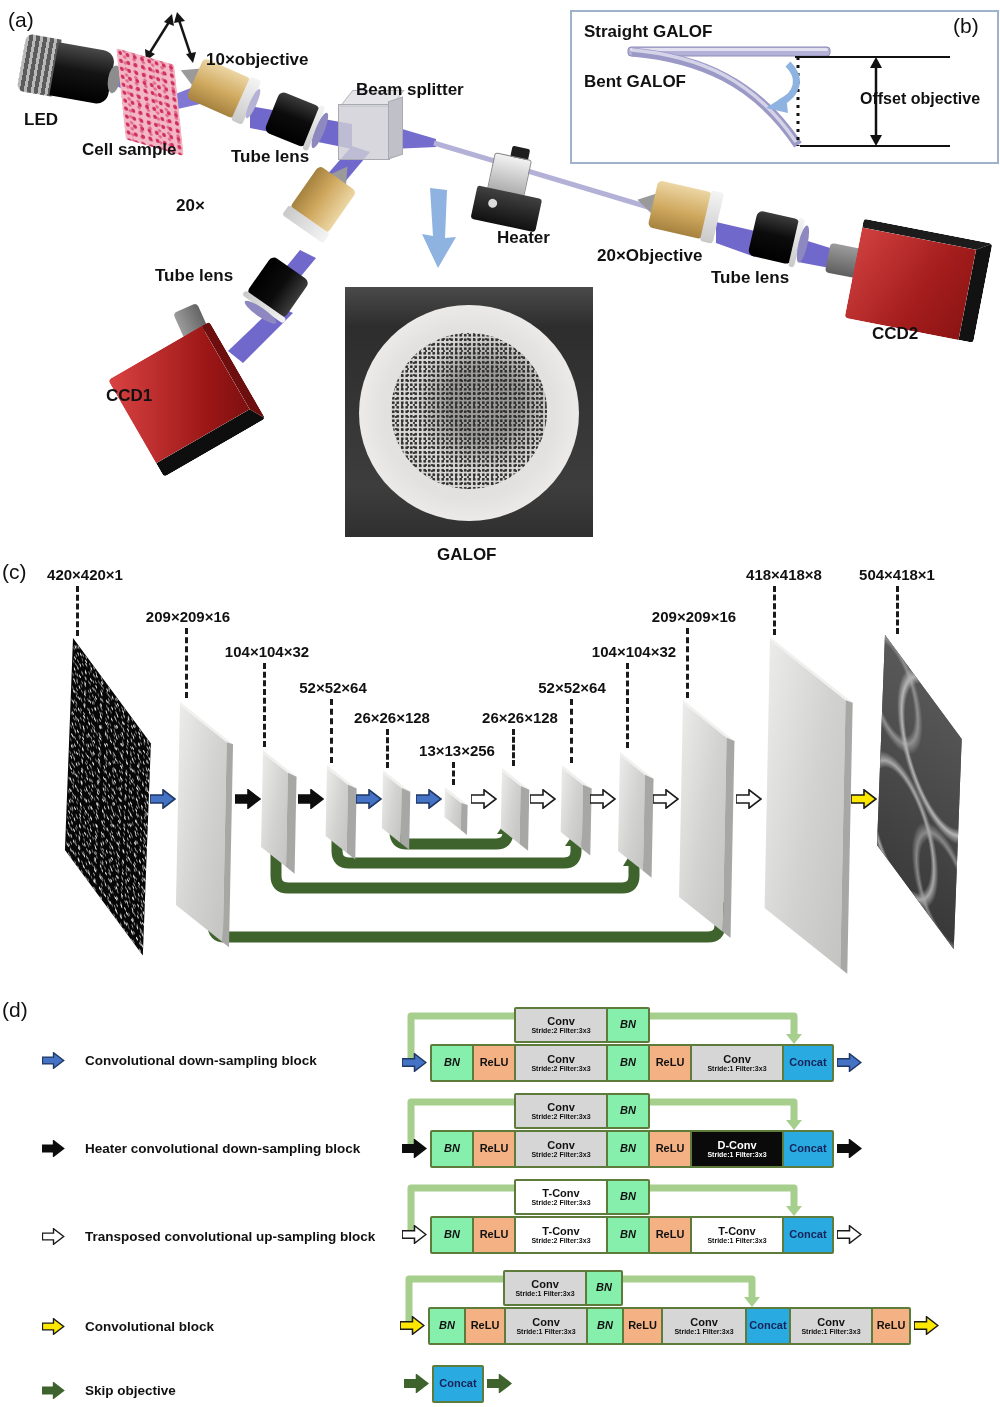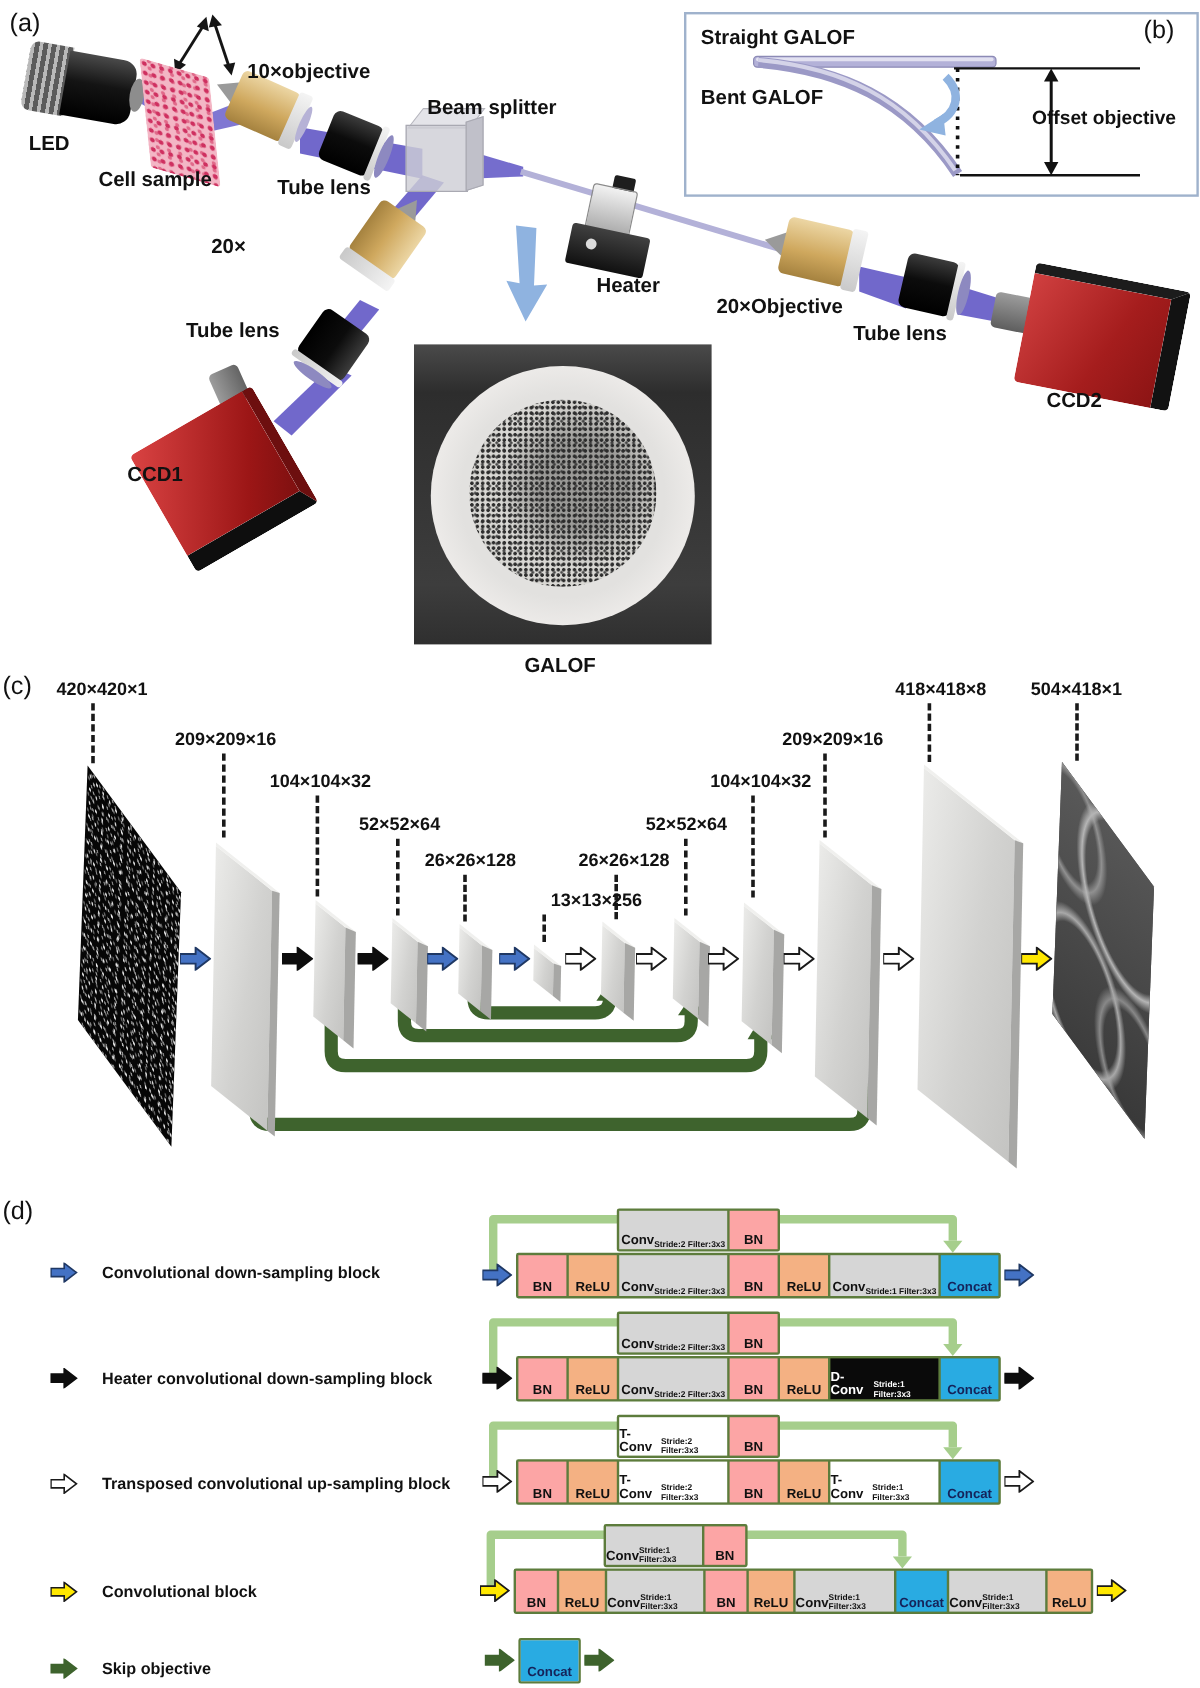--- a/index.html
+++ b/index.html
@@ -22,24 +22,24 @@
      background-position:0 0,3px 5px,6px 2px,1px 8px;}
   .imgout{background-color:#4c4c4c;background-image:
      radial-gradient(circle at 72% 22%,transparent 30%,#b5b5b5 33%,transparent 37%),
      radial-gradient(circle at 30% 78%,transparent 26%,#a8a8a8 29%,transparent 33%),
      radial-gradient(circle at 12% 20%,transparent 18%,#909090 21%,transparent 25%),
      radial-gradient(circle at 85% 80%,transparent 20%,#888 23%,transparent 27%),
      linear-gradient(160deg,#5a5a5a,#383838);}
   .flowArrow{position:absolute;z-index:5;}
   
   .dgrid{position:absolute;z-index:5;display:flex;gap:2px;background:#5d7c3c;border:2px solid #5d7c3c;border-radius:2px;}
-  .dbox{display:flex;flex-direction:row;align-items:flex-end;justify-content:center;line-height:1.05;}
+  .dbox{display:flex;flex-direction:column;align-items:center;justify-content:center;line-height:1.05;}
   .dbox .t{font-weight:bold;font-size:11px;}
   .dbox .s{font-weight:bold;font-size:7px;}
-  .bn{background:#fca5a5;}  .relu{background:#f4b183;}
+  .bn{background:#86efac;font-style:italic;}  .relu{background:#f4b183;}
   .conv{background:#d6d6d6;} .dconv{background:#0a0a0a;color:#fff;}
   .tconv{background:#ffffff;} .concat{background:#29abe2;color:#15235a;}
   .leglbl{position:absolute;font-weight:bold;font-size:13.5px;white-space:nowrap;z-index:6;}
   
   .gold{background:linear-gradient(180deg,#ecd6a4,#cfa85e 55%,#a5823f);border-radius:5px;}
   .ring{background:linear-gradient(180deg,#f4f4f4,#c9c9c9);border-radius:3px;}
   .blackcyl{background:linear-gradient(180deg,#3c3c3c,#0c0c0c 45%,#000);border-radius:6px;}
   .insetbox{position:absolute;border:2px solid #9fb2cc;background:#fff;z-index:2;}
 </style>
 </head>
@@ -209,21 +209,21 @@
       <div class="dimlbl" style="left: 85px; top: 566px;">420×420×1</div>
       <div class="dash" style="left: 76px; top: 586px; height: 50px;"></div>
       <div class="dimlbl" style="left: 188px; top: 608px;">209×209×16</div>
       <div class="dash" style="left: 185px; top: 628px; height: 70px;"></div>
       <div class="dimlbl" style="left: 267px; top: 643px;">104×104×32</div>
       <div class="dash" style="left: 263px; top: 663px; height: 84px;"></div>
       <div class="dimlbl" style="left: 333px; top: 679px;">52×52×64</div>
       <div class="dash" style="left: 330px; top: 699px; height: 64px;"></div>
       <div class="dimlbl" style="left: 392px; top: 709px;">26×26×128</div>
       <div class="dash" style="left: 386px; top: 729px; height: 39px;"></div>
-      <div class="dimlbl" style="left: 457px; top: 742px; margin-left: 40px;">13×13×256</div>
+      <div class="dimlbl" style="left: 457px; top: 742px;">13×13×256</div>
       <div class="dash" style="left: 452px; top: 762px; height: 23px;"></div>
       <div class="dimlbl" style="left: 520px; top: 709px;">26×26×128</div>
       <div class="dash" style="left: 512px; top: 729px; height: 37px;"></div>
       <div class="dimlbl" style="left: 572px; top: 679px;">52×52×64</div>
       <div class="dash" style="left: 570px; top: 699px; height: 64px;"></div>
       <div class="dimlbl" style="left: 634px; top: 643px;">104×104×32</div>
       <div class="dash" style="left: 626px; top: 663px; height: 85px;"></div>
       <div class="dimlbl" style="left: 694px; top: 608px;">209×209×16</div>
       <div class="dash" style="left: 686px; top: 628px; height: 70px;"></div>
       <div class="dimlbl" style="left: 784px; top: 566px;">418×418×8</div>

